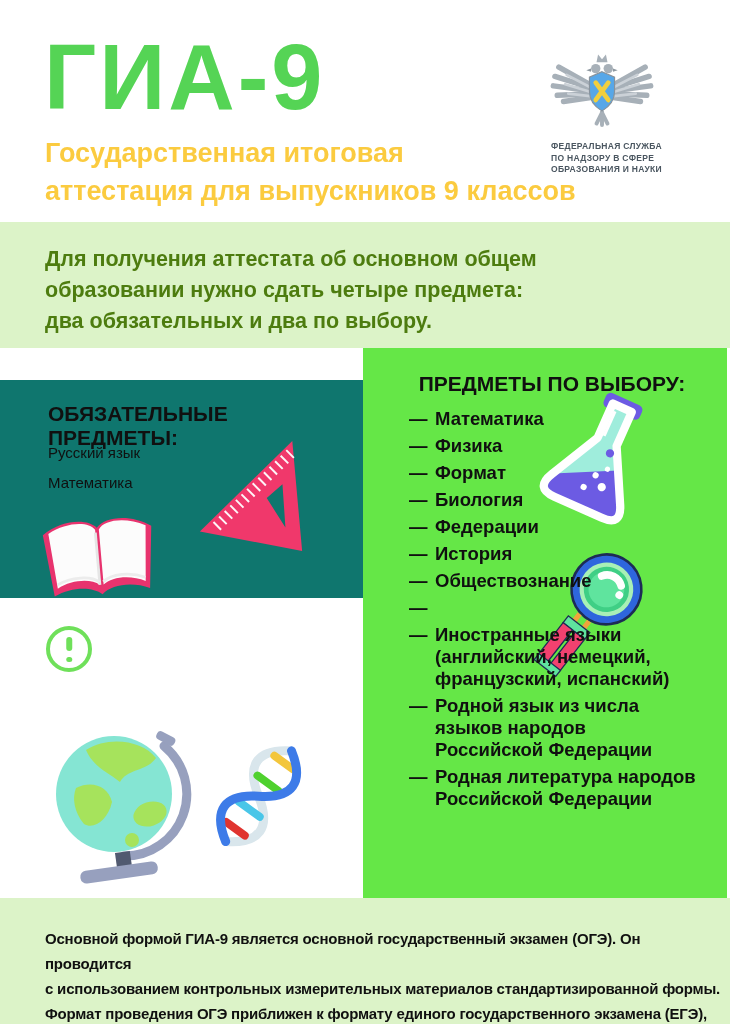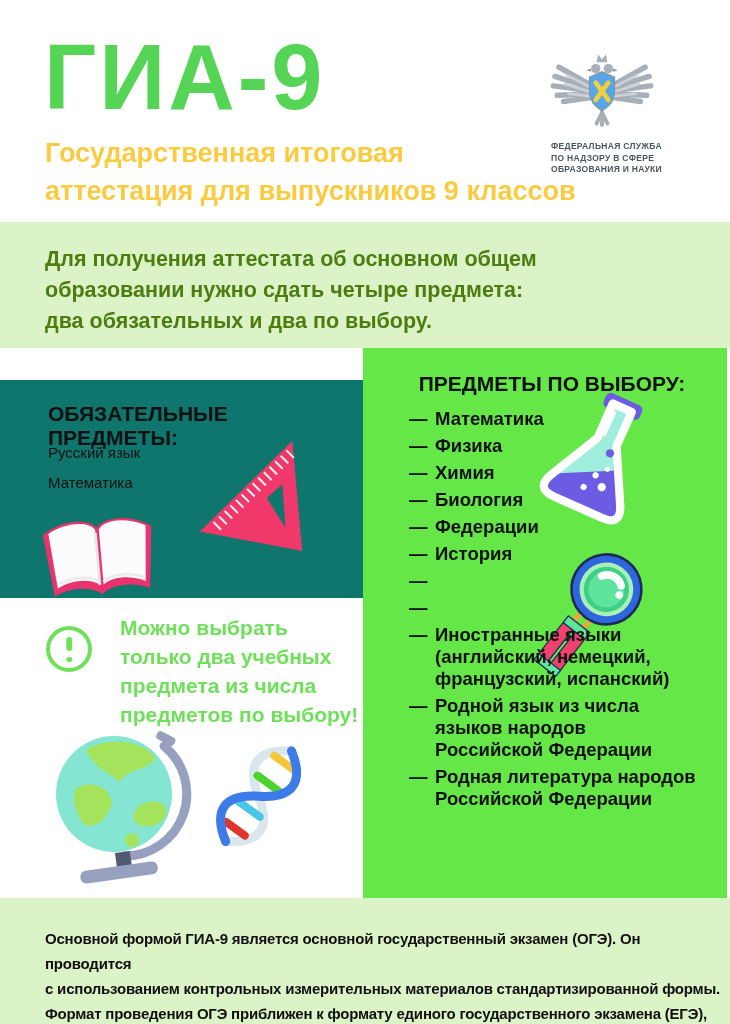--- a/index.html
+++ b/index.html
@@ -138,24 +138,20 @@
 
         <div class="m-subject">Математика</div>
       </div>
   </div>
 
   <div class="note-sec">
     <div class="alert-icon">
       <div class="bar"></div>
         <div class="dot"></div>
     </div>
-    <div class="note-text">Можно выбрать
-только два учебных
-предмета из числа
-предметов по выбору!</div>
     <svg class="globe-icon" viewBox="0 0 150 160" width="150" height="160">
       <circle cx="64" cy="66" r="58" fill="#85E5D3"></circle>
       <g fill="#A6E35C">
         <path d="M36 22 C58 8 92 12 106 30 C96 44 78 40 70 54 C58 44 44 40 36 22 Z"></path>
         <path d="M26 60 C42 52 58 58 62 74 C58 92 44 102 34 96 C24 84 22 70 26 60 Z"></path>
         <ellipse cx="100" cy="86" rx="17" ry="12" transform="rotate(-18 100 86)"></ellipse>
         <circle cx="82" cy="112" r="7"></circle>
       </g>
       <path d="M114 18 A 62 62 0 0 1 74 128" fill="none" stroke="#97A0BE" stroke-width="9" stroke-linecap="round"></path>
       <rect x="106" y="6" width="20" height="9" rx="4" fill="#97A0BE" transform="rotate(28 116 10)"></rect>
@@ -212,40 +208,41 @@
           <span class="elective-label">Математика</span>
         </div>
 
         <div class="elective-item">
           <span class="dash">—</span>
           <span class="elective-label">Физика</span>
         </div>
 
         <div class="elective-item">
           <span class="dash">—</span>
-          <span class="elective-label">Химия</span>
+          <span class="elective-label">Формат</span>
         </div>
 
         <div class="elective-item">
           <span class="dash">—</span>
           <span class="elective-label">Биология</span>
         </div>
 
         <div class="elective-item">
           <span class="dash">—</span>
           <span class="elective-label">Федерации</span>
         </div>
 
         <div class="elective-item">
           <span class="dash">—</span>
           <span class="elective-label">История</span>
         </div>
 
         <div class="elective-item">
           <span class="dash">—</span>
+          <span class="elective-label">Обществознание</span>
         </div>
 
         <div class="elective-item">
           <span class="dash">—</span>
         </div>
 
         <div class="elective-item">
           <span class="dash">—</span>
           <span class="elective-label">Иностранные языки
 (английский, немецкий,

